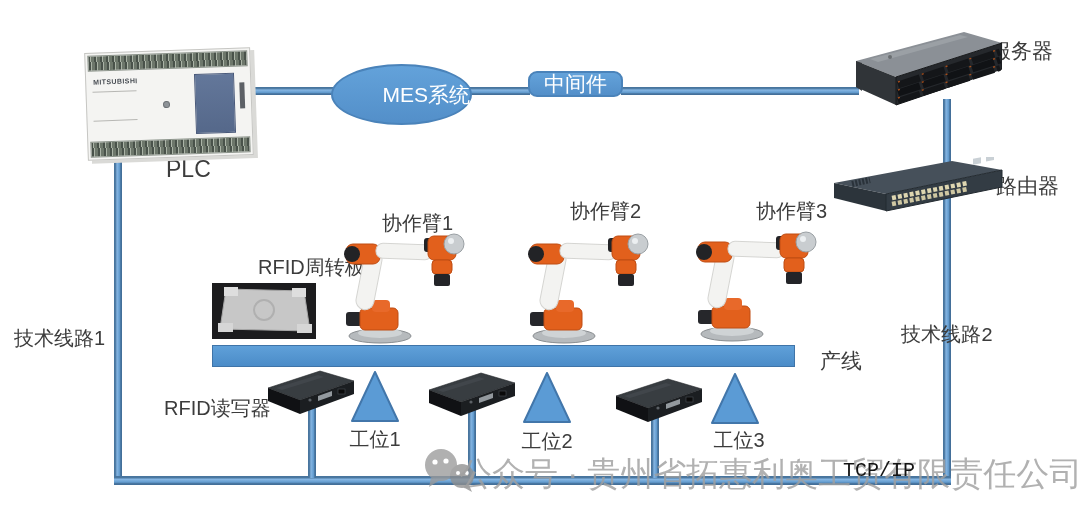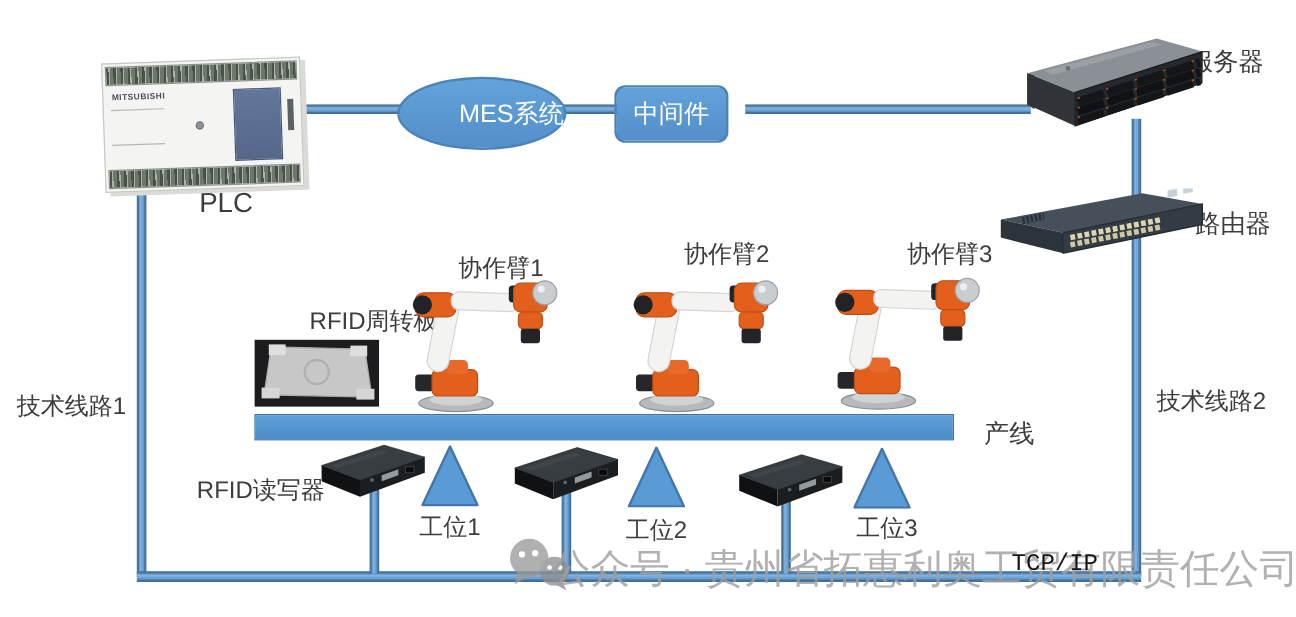--- a/index.html
+++ b/index.html
@@ -97,21 +97,21 @@
     <div class="plc-dot"></div>
     <div class="plc-panel"></div>
     <div class="plc-slot"></div>
   </div>
   <div class="lbl" style="left:166px; top:156px; font-size:23px;">PLC</div>
 
   <div class="ellipse" style="left:331px; top:64px; width:141px; height:61px;">
     <span>MES系统</span>
   </div>
 
-  <div class="roundbox" style="left:512px; top:71px; width:95px; height:48px;">
+  <div class="roundbox" style="left:528px; top:71px; width:95px; height:26px;">
     <span>中间件</span>
   </div>
 
   <svg class="devsvg" style="left:850px; top:27px;" width="152" height="80" viewBox="0 0 152 80">
     <polygon points="6,34 114,5 152,16 46,50" fill="#8b9096"></polygon>
     <polygon points="20,32 110,8 118,10 28,35" fill="#9ba0a5"></polygon>
     <circle cx="40" cy="30" r="2" fill="#6a6e72"></circle>
     <polygon points="6,34 12,36 12,64 6,60" fill="#3c4045"></polygon>
     <polygon points="6,34 46,50 46,78 6,60" fill="#303438"></polygon>
     <polygon points="46,50 152,16 152,42 46,78" fill="#25282c" stroke="#17191b"></polygon>
@@ -181,21 +181,21 @@
       <use href="#sym-triangle"></use>
     </svg>
   <svg class="devsvg" style="left:711px; top:373px;" width="48" height="51" viewBox="0 0 48 51">
       <use href="#sym-triangle"></use>
     </svg>
   <div class="lbl center" style="left:330px; top:426px; width:90px;">工位1</div>
   <div class="lbl center" style="left:502px; top:428px; width:90px;">工位2</div>
   <div class="lbl center" style="left:694px; top:427px; width:90px;">工位3</div>
 
   <div class="lbl" style="left:14px; top:325px;">技术线路1</div>
-  <div class="lbl" style="left:964px; top:321px;">技术线路2</div>
+  <div class="lbl" style="left:901px; top:321px;font-family:Liberation Mono, monospace;">技术线路2</div>
 
   <div class="tcpip" style="left:843px; top:459px;font-family:Liberation Mono, monospace;">TCP/IP</div>
 
   <svg class="abs" style="left:419px; top:446px; z-index:9; opacity:.78;" width="62" height="48" viewBox="0 0 62 48">
     <circle cx="22" cy="19" r="16" fill="#9a9a9a"></circle>
     <polygon points="12,32 21,34 10,41" fill="#9a9a9a"></polygon>
     <circle cx="16" cy="16" r="2.6" fill="#ffffff"></circle>
     <circle cx="27" cy="15" r="2.6" fill="#ffffff"></circle>
     <circle cx="43" cy="30" r="12" fill="#8f8f8f"></circle>
     <polygon points="50,39 44,41 53,46" fill="#8f8f8f"></polygon>

